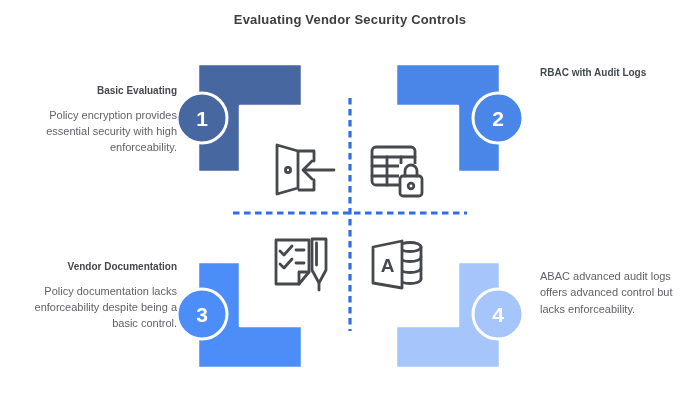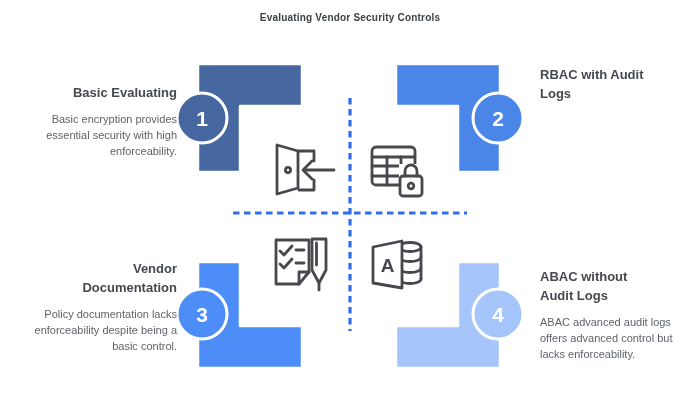--- a/index.html
+++ b/index.html
@@ -2,24 +2,24 @@
 <html><head>
 <meta charset="utf-8">
 <style>
   html,body{margin:0;padding:0;background:#fff;}
   .canvas{
     position:relative;width:700px;height:400px;background:#ffffff;
     font-family:"Liberation Sans",sans-serif;overflow:hidden;
   }
   .diagram-title{
     position:absolute;top:12px;left:0;width:100%;text-align:center;
-    font-size:10px;font-weight:bold;color:#3C4043;letter-spacing:.2px;
+    font-size:13px;font-weight:bold;color:#3C4043;letter-spacing:.2px;
   }
   .tb{position:absolute;font-size:11px;color:#5F6368;}
-  .tb h3{margin:0 0 8px 0;font-size:13px;line-height:1.45;color:#45494E;font-weight:bold;}
+  .tb h3{margin:0 0 8px 0;font-size:10px;line-height:1.45;color:#45494E;font-weight:bold;}
   .tb p{margin:0;line-height:1.48;}
   .tb-q1{left:22px;top:84px;width:155px;text-align:right;}
   .tb-q2{left:540px;top:66px;width:138px;text-align:left;}
   .tb-q3{left:22px;top:260px;width:155px;text-align:right;}
   .tb-q3 h3{max-width:120px;margin-left:auto;}
   .tb-q4{left:540px;top:268px;width:138px;text-align:left;}
   .tb-q4 h3{max-width:100px;}
   svg{position:absolute;top:0;left:0;}
   .circle-num{font-family:"Liberation Sans",sans-serif;font-size:21px;font-weight:bold;
     fill:#ffffff;text-anchor:middle;}
@@ -101,27 +101,26 @@
       <text class="circle-num" x="202" y="321.5">3</text>
     </g>
     <g>
       <circle cx="498" cy="314" r="25" stroke="#ffffff" stroke-width="3" fill="#A6C5FA"></circle>
       <text class="circle-num" x="498" y="321.5">4</text>
     </g>
   </svg>
 
   <div class="tb tb-q1">
     <h3>Basic Evaluating</h3>
-    <p>Basic encryption provides essential security with high enforceability.</p>
+    <p>Policy encryption provides essential security with high enforceability.</p>
   </div>
   <div class="tb tb-q2">
     <h3>RBAC with Audit Logs</h3>
   </div>
   <div class="tb tb-q3">
     <h3>Vendor Documentation</h3>
     <p>Policy documentation lacks enforceability despite being a basic control.</p>
   </div>
   <div class="tb tb-q4">
-    <h3>ABAC without Audit Logs</h3>
     <p>ABAC advanced audit logs offers advanced control but lacks enforceability.</p>
   </div>
 
 </div>
 
 </body></html>

